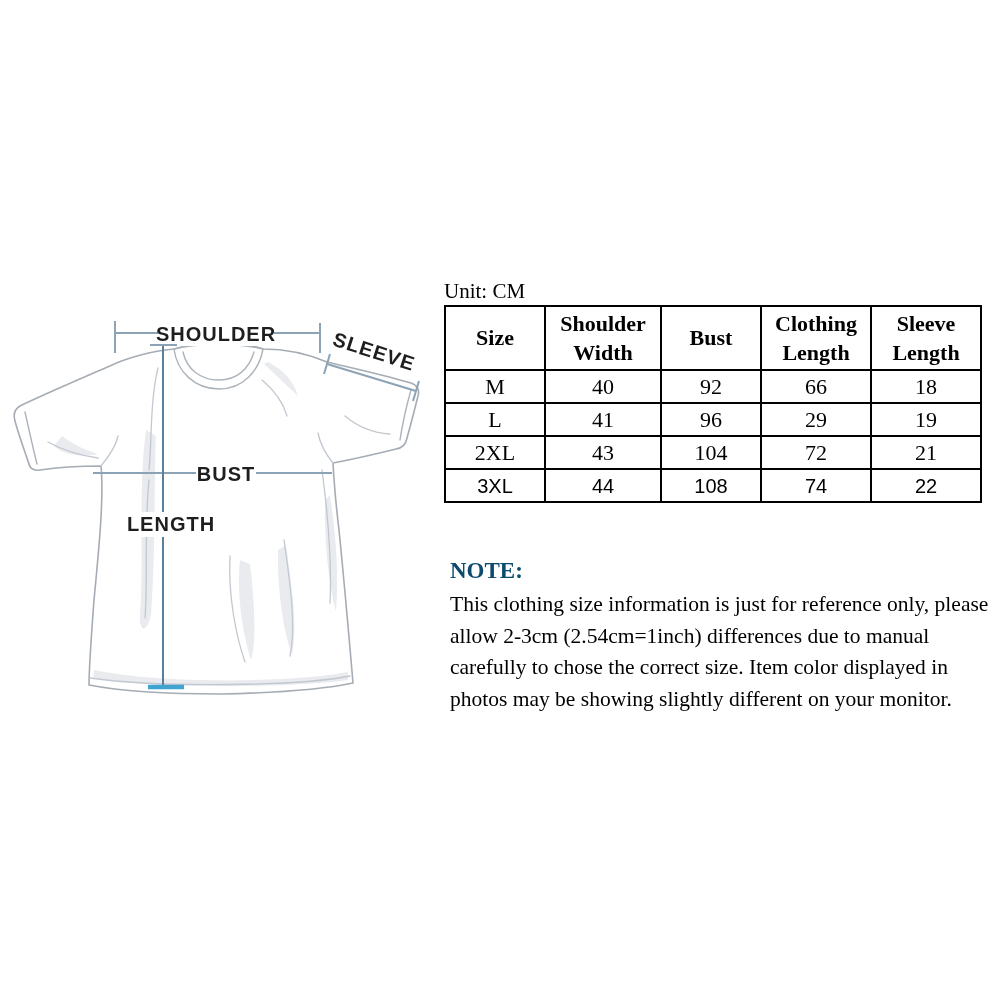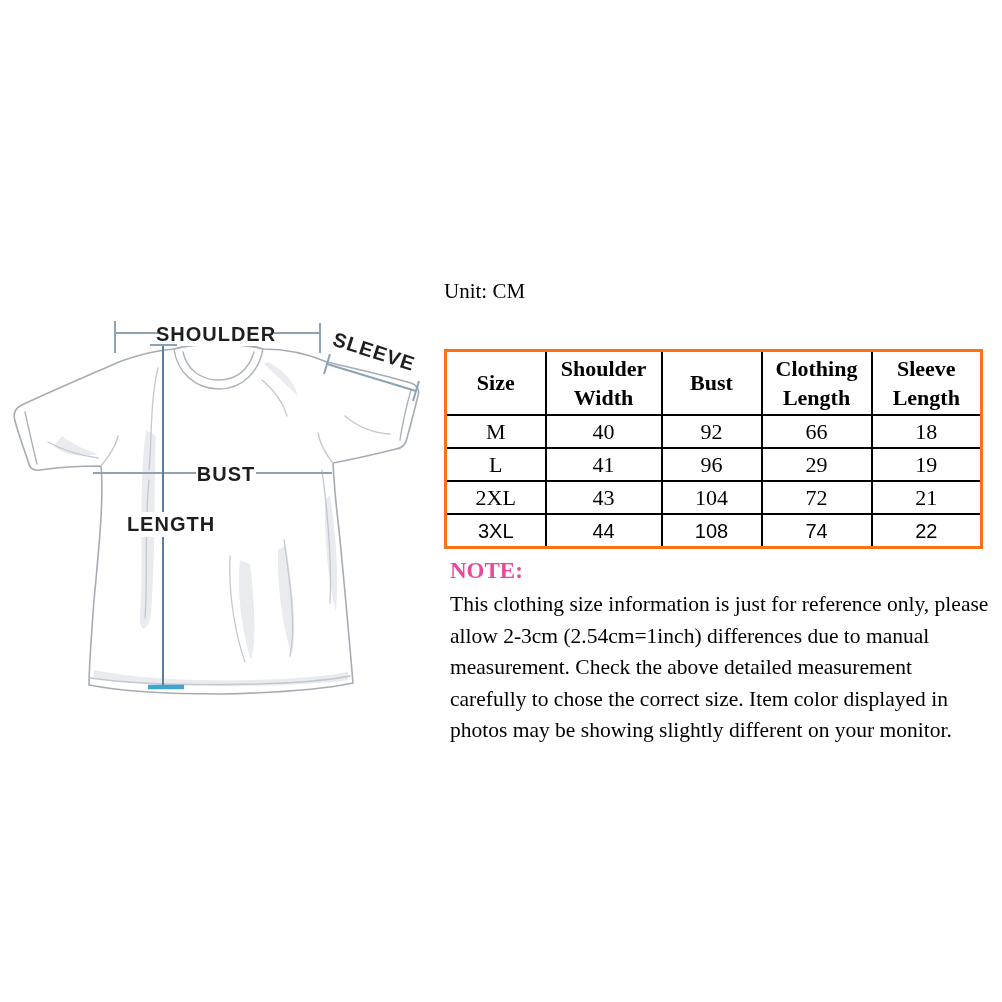--- a/index.html
+++ b/index.html
@@ -26,23 +26,22 @@
     font-family:"Liberation Serif", serif;
   }
   .table-wrap{
     position:absolute;
     left:444px; top:305px;
   }
   table.size-table{
     border-collapse:collapse;
     table-layout:fixed;
     width:536px;
-    border:3px solid #f97316;
-    font-family:"Liberation Serif", serif;
-    margin-top:44px;
+    border:1px solid #f97316;
+    font-family:"Liberation Serif", serif;
   }
   table.size-table th, table.size-table td{
     border:2px solid #000;
     text-align:center;
     vertical-align:middle;
     padding:0 2px;
   }
   table.size-table th{
     font-size:22px;
     font-weight:bold;
@@ -64,21 +63,21 @@
   .col-clothing{width:110px;}
   .col-sleeve{width:110px;}
   
   .note{
     position:absolute;
     left:450px; top:558px;
     width:520px;
     font-family:"Liberation Serif", serif;
   }
   .note-title{
-    color:#ec4899;
+    color:#0c4a6e;
     font-weight:bold;
     font-size:23px;
     margin:0 0 5px 0;
   }
   .note-line{
     font-size:21.5px;
     line-height:31.5px;
     white-space:nowrap;
   }
   
@@ -233,16 +232,15 @@
         <td>22</td>
       </tr>
     </tbody>
   </table>
 </div>
 
 <div class="note">
   <div class="note-title">NOTE:</div>
   <div class="note-line">This clothing size information is just for reference only, please</div>
   <div class="note-line">allow 2-3cm (2.54cm=1inch) differences due to manual</div>
-  <div class="note-line">measurement. Check the above detailed measurement</div>
   <div class="note-line">carefully to chose the correct size. Item color displayed in</div>
   <div class="note-line">photos may be showing slightly different on your monitor.</div>
 </div>
 
 </body></html>

